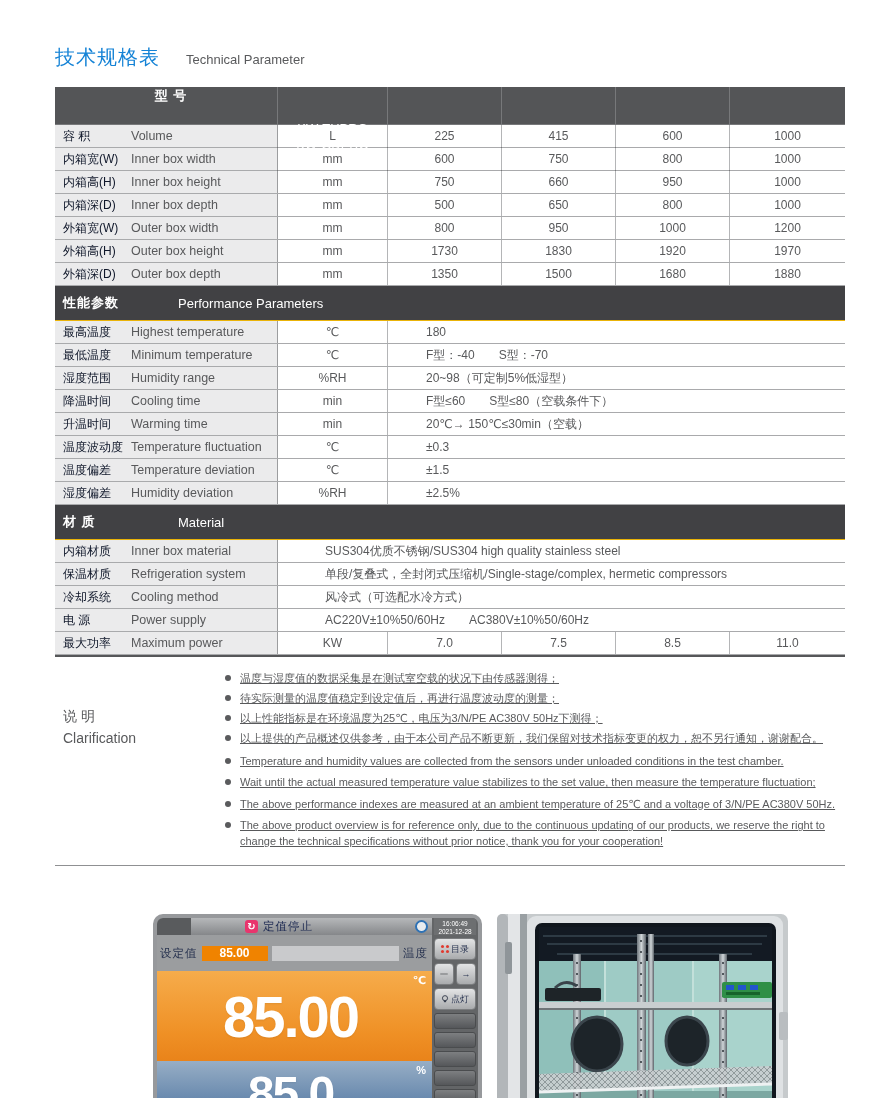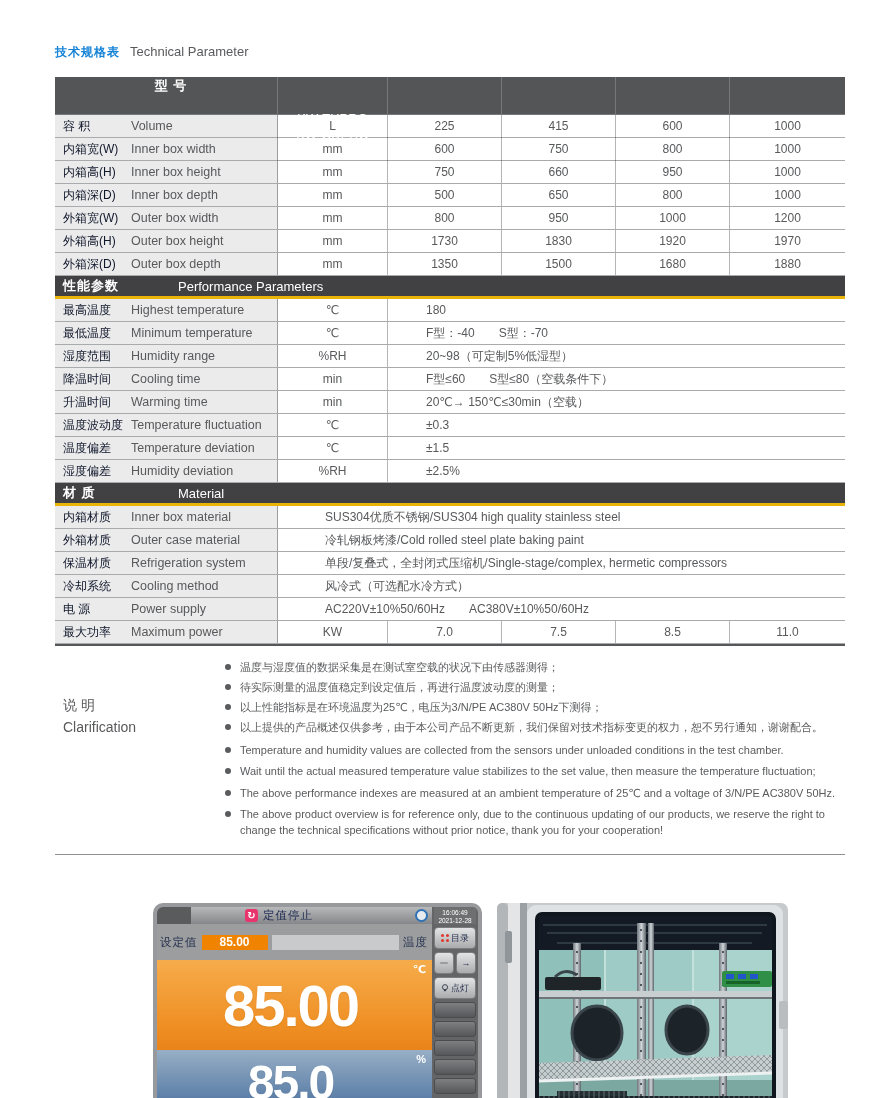--- a/index.html
+++ b/index.html
@@ -1,22 +1,22 @@
 <!DOCTYPE html>
 <html><head>
 <meta charset="utf-8">
 <style>
   * { margin:0; padding:0; box-sizing:border-box; }
   html,body { width:890px; background:#fff; font-family:"Liberation Sans","DejaVu Sans",sans-serif; color:#58595b; }
   .page { width:890px; height:1098px; padding:44px 45px 0 55px; position:relative; }
 
   
   .titlebar { display:flex; align-items:baseline; gap:10px; }
-  .title-cn { font-size:12px; font-weight:bold; color:#1583d6; letter-spacing:1px; }
-  .title-en { font-size:13px; color:#595a5c; }
+  .title-cn { font-size:20px; font-weight:normal; color:#1583d6; letter-spacing:1px; }
+  .title-en { font-size:13px; color:#595a5c;margin-left:16px; }
 
   
   .spec-table { width:790px; margin-top:16px; border-bottom:2px solid #565759; font-size:12px; }
   .trow { display:grid; grid-template-columns:72px 151px 110px 114px 114px 114px 115px; height:23px; border-bottom:1px solid #a9aaac; }
   .trow.perf { grid-template-columns:72px 151px 110px 457px; }
   .trow.mat  { grid-template-columns:72px 151px 567px; }
   .cell { display:flex; align-items:center; overflow:hidden; white-space:nowrap; }
   .c-cn  { background:#ebebec; padding-left:8px; color:#0f172a; }
   .c-en  { background:#ebebec; padding-left:4px; color:#58595b; border-right:1px solid #9c9d9f; font-size:12.5px; }
   .c-unit{ justify-content:center; border-right:1px solid #b4b5b7; }
@@ -25,28 +25,28 @@
   .c-span{ padding-left:38px; }
   .c-matval { padding-left:47px; }
 
   .thead { display:grid; grid-template-columns:223px 110px 114px 114px 114px 115px; height:38px; background:#545557; color:#fff; border-bottom:1px solid #77787a; }
   .thead .hcell { display:flex; align-items:center; justify-content:center; font-size:13px; border-right:1px solid #77787a; }
   .thead .hcell:last-child { border-right:none; }
   .h-label { justify-content:flex-start !important; gap:26px; padding-left:10px; font-weight:bold; letter-spacing:1px;flex-direction:column; }
   .h-label .en { font-weight:normal; letter-spacing:0;margin-top:41px; }
   .h-model { flex-direction:column; line-height:1.25; font-size:12.5px; }
 
-  .sec-head { display:flex; align-items:center; height:23px; background:#414144; color:#fff; border-bottom:3px solid #eab308; }
+  .sec-head { display:flex; align-items:center; height:35px; background:#414144; color:#fff; border-bottom:1px solid #eab308; }
   .sec-head .cn { width:64px; padding-left:8px; font-weight:bold; font-size:13px; letter-spacing:1px; }
   .sec-head .en { padding-left:59px; font-size:13px; }
 
   
   .clar { display:flex; margin-top:12px; width:790px; }
   .clar-label { width:170px; padding:36px 0 0 8px; font-size:14px; color:#58595b; line-height:1.6; }
-  .clar-body { flex:1; padding-top:2px; }
+  .clar-body { flex:1; padding-top:2px;text-decoration:underline; }
   .bullet { display:flex; gap:9px; margin-bottom:4.5px; font-size:11px; color:#5a5b5d; line-height:1.4; }
   .bullet .dot { flex:0 0 6px; width:6px; height:6px; margin-top:4px; border-radius:50%; background:#5a5b5d; }
   .bullets-en { margin-top:8px; }
   .bullets-en .bullet { margin-bottom:6px; }
 
   .rule { width:790px; border-top:1.5px solid #8f9092; margin-top:10px; }
 
   
   .photos { display:flex; gap:15px; margin-left:98px; margin-top:48px; }
 
@@ -230,25 +230,20 @@
     </div>
 
     <div class="sec-head">
       <span class="cn">材 质</span>
       <span class="en">Material</span>
     </div>
     <div class="trow mat">
       <div class="cell c-cn">内箱材质</div>
       <div class="cell c-en">Inner box material</div>
       <div class="cell c-matval">SUS304优质不锈钢/SUS304 high quality stainless steel</div>
-    </div>
-    <div class="trow mat">
-      <div class="cell c-cn">外箱材质</div>
-      <div class="cell c-en">Outer case material</div>
-      <div class="cell c-matval">冷轧钢板烤漆/Cold rolled steel plate baking paint</div>
     </div>
     <div class="trow mat">
       <div class="cell c-cn">保温材质</div>
       <div class="cell c-en">Refrigeration system</div>
       <div class="cell c-matval">单段/复叠式，全封闭式压缩机/Single-stage/complex, hermetic compressors</div>
     </div>
     <div class="trow mat">
       <div class="cell c-cn">冷却系统</div>
       <div class="cell c-en">Cooling method</div>
       <div class="cell c-matval">风冷式（可选配水冷方式）</div>

